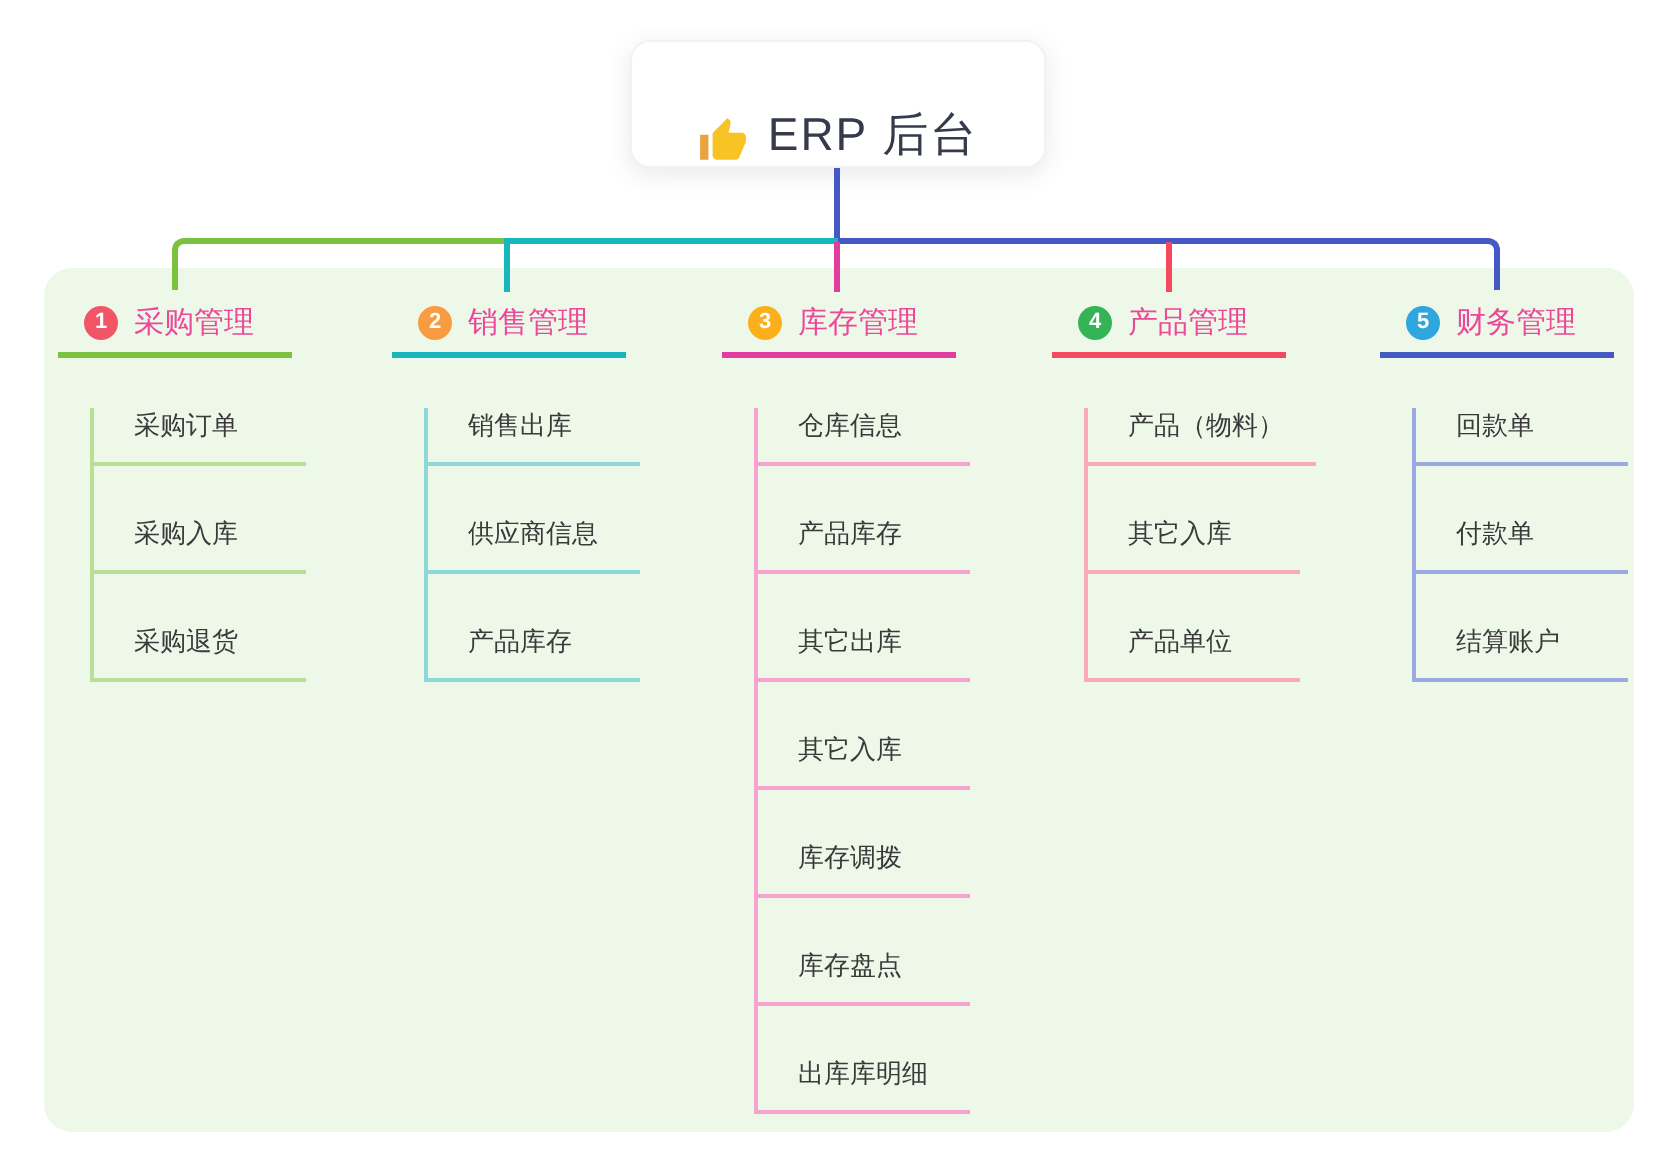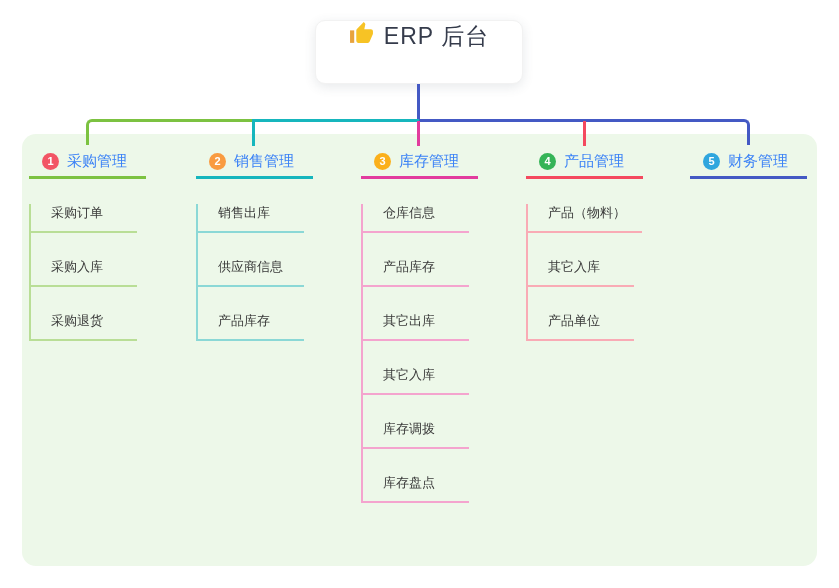--- a/index.html
+++ b/index.html
@@ -5,21 +5,21 @@
   html,body{margin:0;padding:0;}
   body{
     width:839px;height:588px;position:relative;background:#ffffff;overflow:hidden;
     font-family:"Liberation Sans","DejaVu Sans",sans-serif;
   }
   
   .root-card{
     position:absolute;left:315px;top:20px;width:208px;height:64px;
     background:#ffffff;border-radius:10px;border:1px solid #f2f2f2;
     box-shadow:0 3px 12px rgba(60,70,90,.12);
-    display:flex;align-items:flex-start;justify-content:center;gap:10px;
+    display:flex;align-items:flex-end;justify-content:center;gap:10px;
     box-sizing:border-box;
   }
   .root-label{font-size:23px;color:#353b4b;letter-spacing:1px;}
   .thumb-icon{width:25px;height:25px;display:block;}
   
   .panel{
     position:absolute;left:22px;top:134px;width:795px;height:432px;
     background:#edf8e9;border-radius:14px;
   }
   
@@ -38,22 +38,22 @@
   .b1{left:29px;} .b2{left:196px;} .b3{left:361px;} .b4{left:526px;} .b5{left:690px;}
   .branch-header{
     height:30px;display:flex;align-items:center;box-sizing:content-box;
     border-bottom:3px solid var(--line);cursor:default;
   }
   .badge{
     width:17px;height:17px;border-radius:50%;background:var(--badge);
     color:#fff;font-size:11px;font-weight:bold;line-height:17px;text-align:center;
     margin-left:13px;margin-right:8px;flex:0 0 auto;
   }
-  .branch-label{font-size:15px;color:#3b82f6;white-space:nowrap;}
-  .children{position:relative;margin-left:0;}
+  .branch-label{font-size:15px;color:#ec4899;white-space:nowrap;}
+  .children{position:relative;margin-left:16px;}
   .children::before{
     content:"";position:absolute;left:0;top:0;bottom:0;width:2px;
     background:var(--child-line);
   }
   .child{
     width:fit-content;min-width:70px;
     margin-top:25px;padding:0 16px 9px 22px;
     border-bottom:2px solid var(--child-line);
     font-size:13px;color:#3a3a3a;line-height:18px;white-space:nowrap;
   }
@@ -109,33 +109,39 @@
     <span class="badge">3</span>
     <span class="branch-label">库存管理</span>
   </div>
   <div class="children">
     <div class="child">仓库信息</div>
     <div class="child">产品库存</div>
     <div class="child">其它出库</div>
     <div class="child">其它入库</div>
     <div class="child">库存调拨</div>
     <div class="child">库存盘点</div>
+    <div class="child">出库库明细</div>
   </div>
 </div>
 
 <div class="branch b4" style="--badge: #35b457; --line: #f4495f; --child-line: #f9abb5;">
   <div class="branch-header">
     <span class="badge">4</span>
     <span class="branch-label">产品管理</span>
   </div>
   <div class="children">
     <div class="child">产品（物料）</div>
     <div class="child">其它入库</div>
     <div class="child">产品单位</div>
   </div>
 </div>
 
 <div class="branch b5" style="--badge: #2fa6de; --line: #4459c4; --child-line: #9aaae1;">
   <div class="branch-header">
     <span class="badge">5</span>
     <span class="branch-label">财务管理</span>
   </div>
+  <div class="children">
+    <div class="child">回款单</div>
+    <div class="child">付款单</div>
+    <div class="child">结算账户</div>
+  </div>
 </div>
 
 </body></html>

